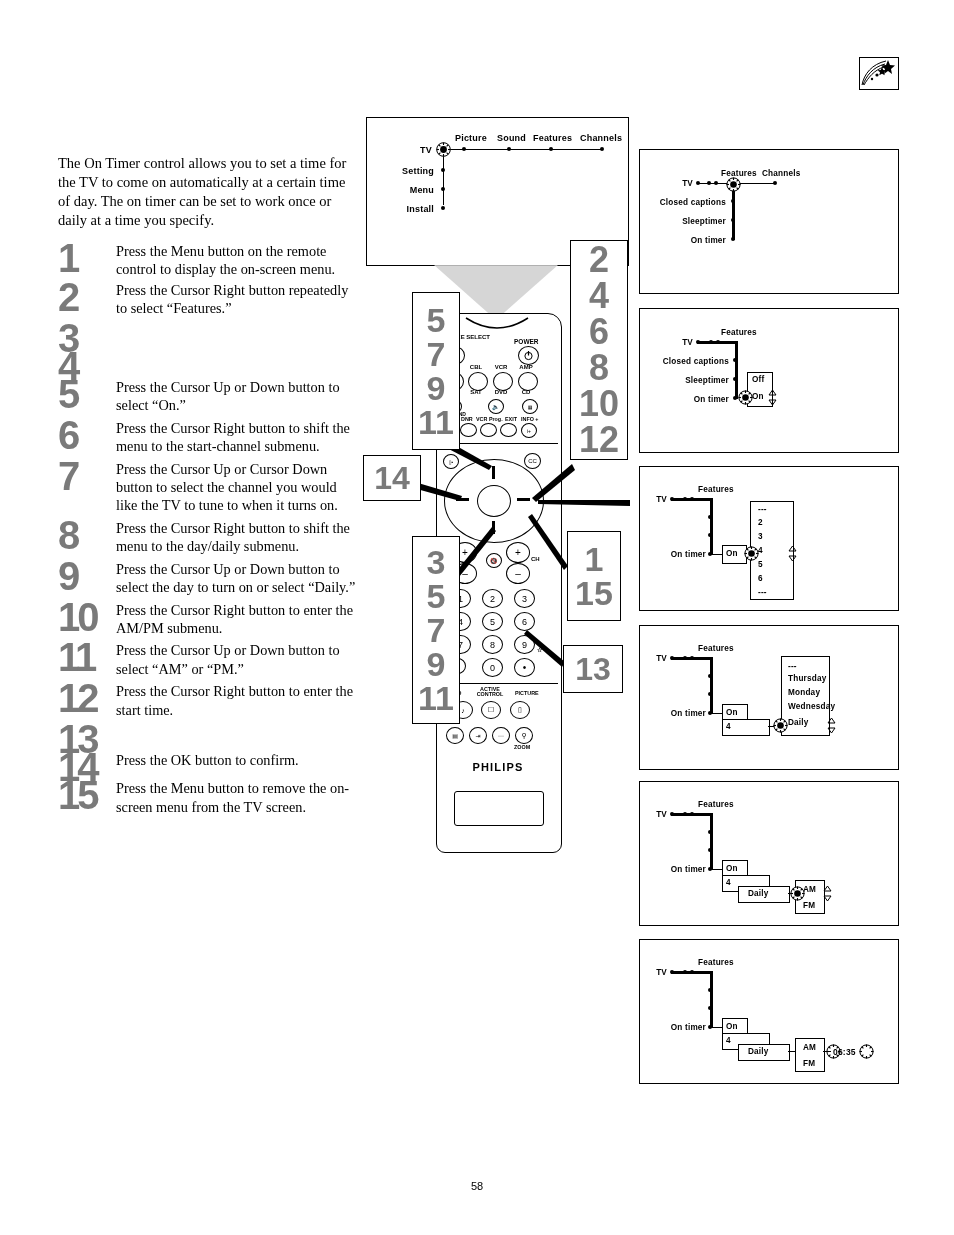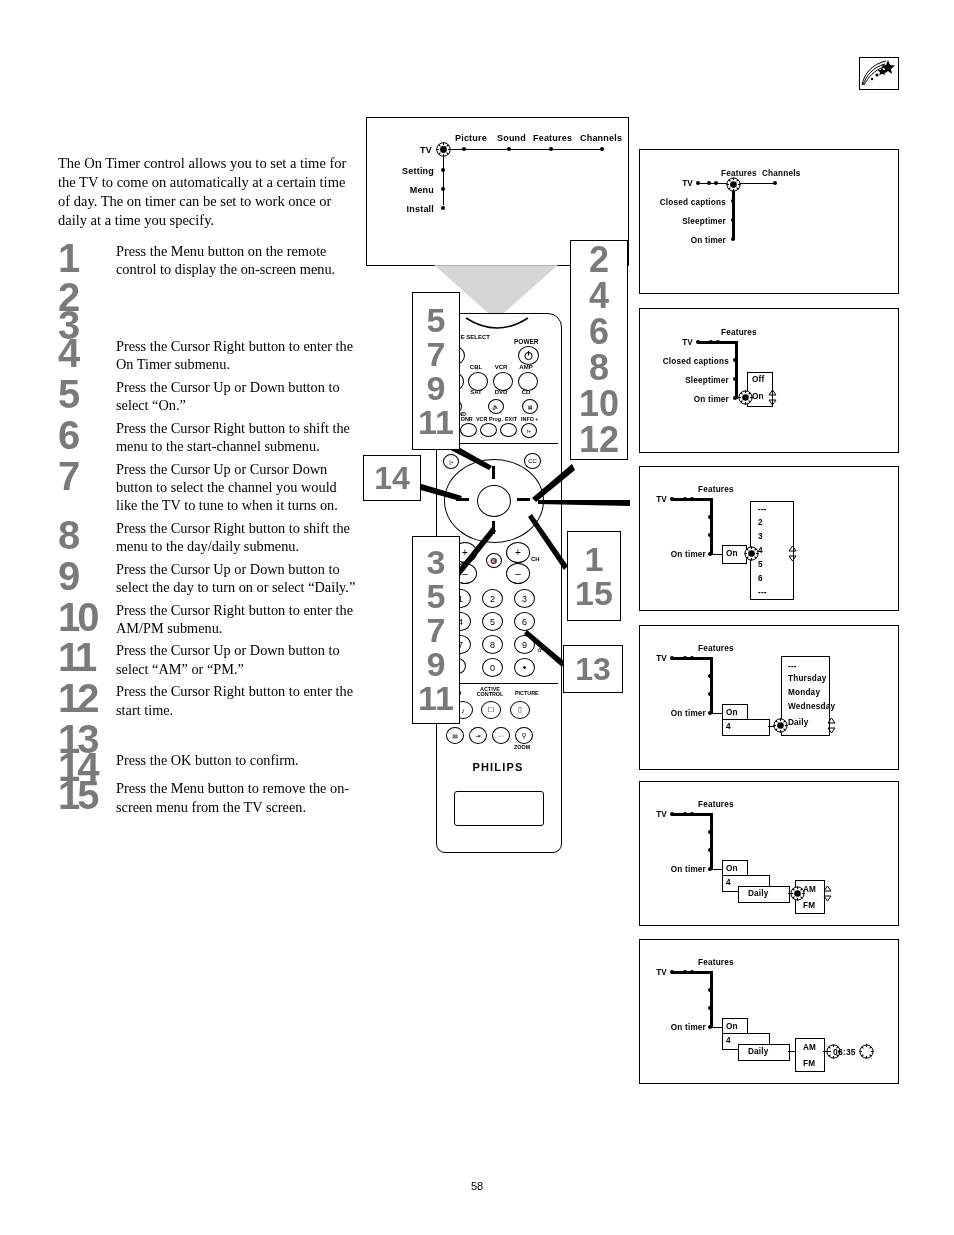--- a/index.html
+++ b/index.html
@@ -162,27 +162,27 @@
 
   <div id="intro-block">The On Timer control allows you to set a time for the TV to come on automatically at a certain time of day. The on timer can be set to work once or daily at a time you specify.</div>
 
   <div id="steps">
       <div class="step" style="margin-bottom: 0px;">
         <div class="step-num">1</div>
         <div class="step-text">Press the Menu button on the remote control to display the on-screen menu.</div>
       </div>
       <div class="step" style="margin-bottom: 2px;">
         <div class="step-num">2</div>
+        <div class="step-text">Press the Cursor Right button repeatedly to select “Features.”</div>
       </div>
       <div class="step" style="margin-bottom: 2px;">
         <div class="step-num">3</div>
       </div>
       <div class="step" style="margin-bottom: 2px;">
         <div class="step-num">4</div>
-        <div class="step-text">Press the Cursor Right button to enter the On Timer submenu.</div>
       </div>
       <div class="step" style="margin-bottom: 2px;">
         <div class="step-num">5</div>
         <div class="step-text">Press the Cursor Up or Down button to select “On.”</div>
       </div>
       <div class="step" style="margin-bottom: 2px;">
         <div class="step-num">6</div>
         <div class="step-text">Press the Cursor Right button to shift the menu to the start-channel submenu.</div>
       </div>
       <div class="step" style="margin-bottom: 2px;">

